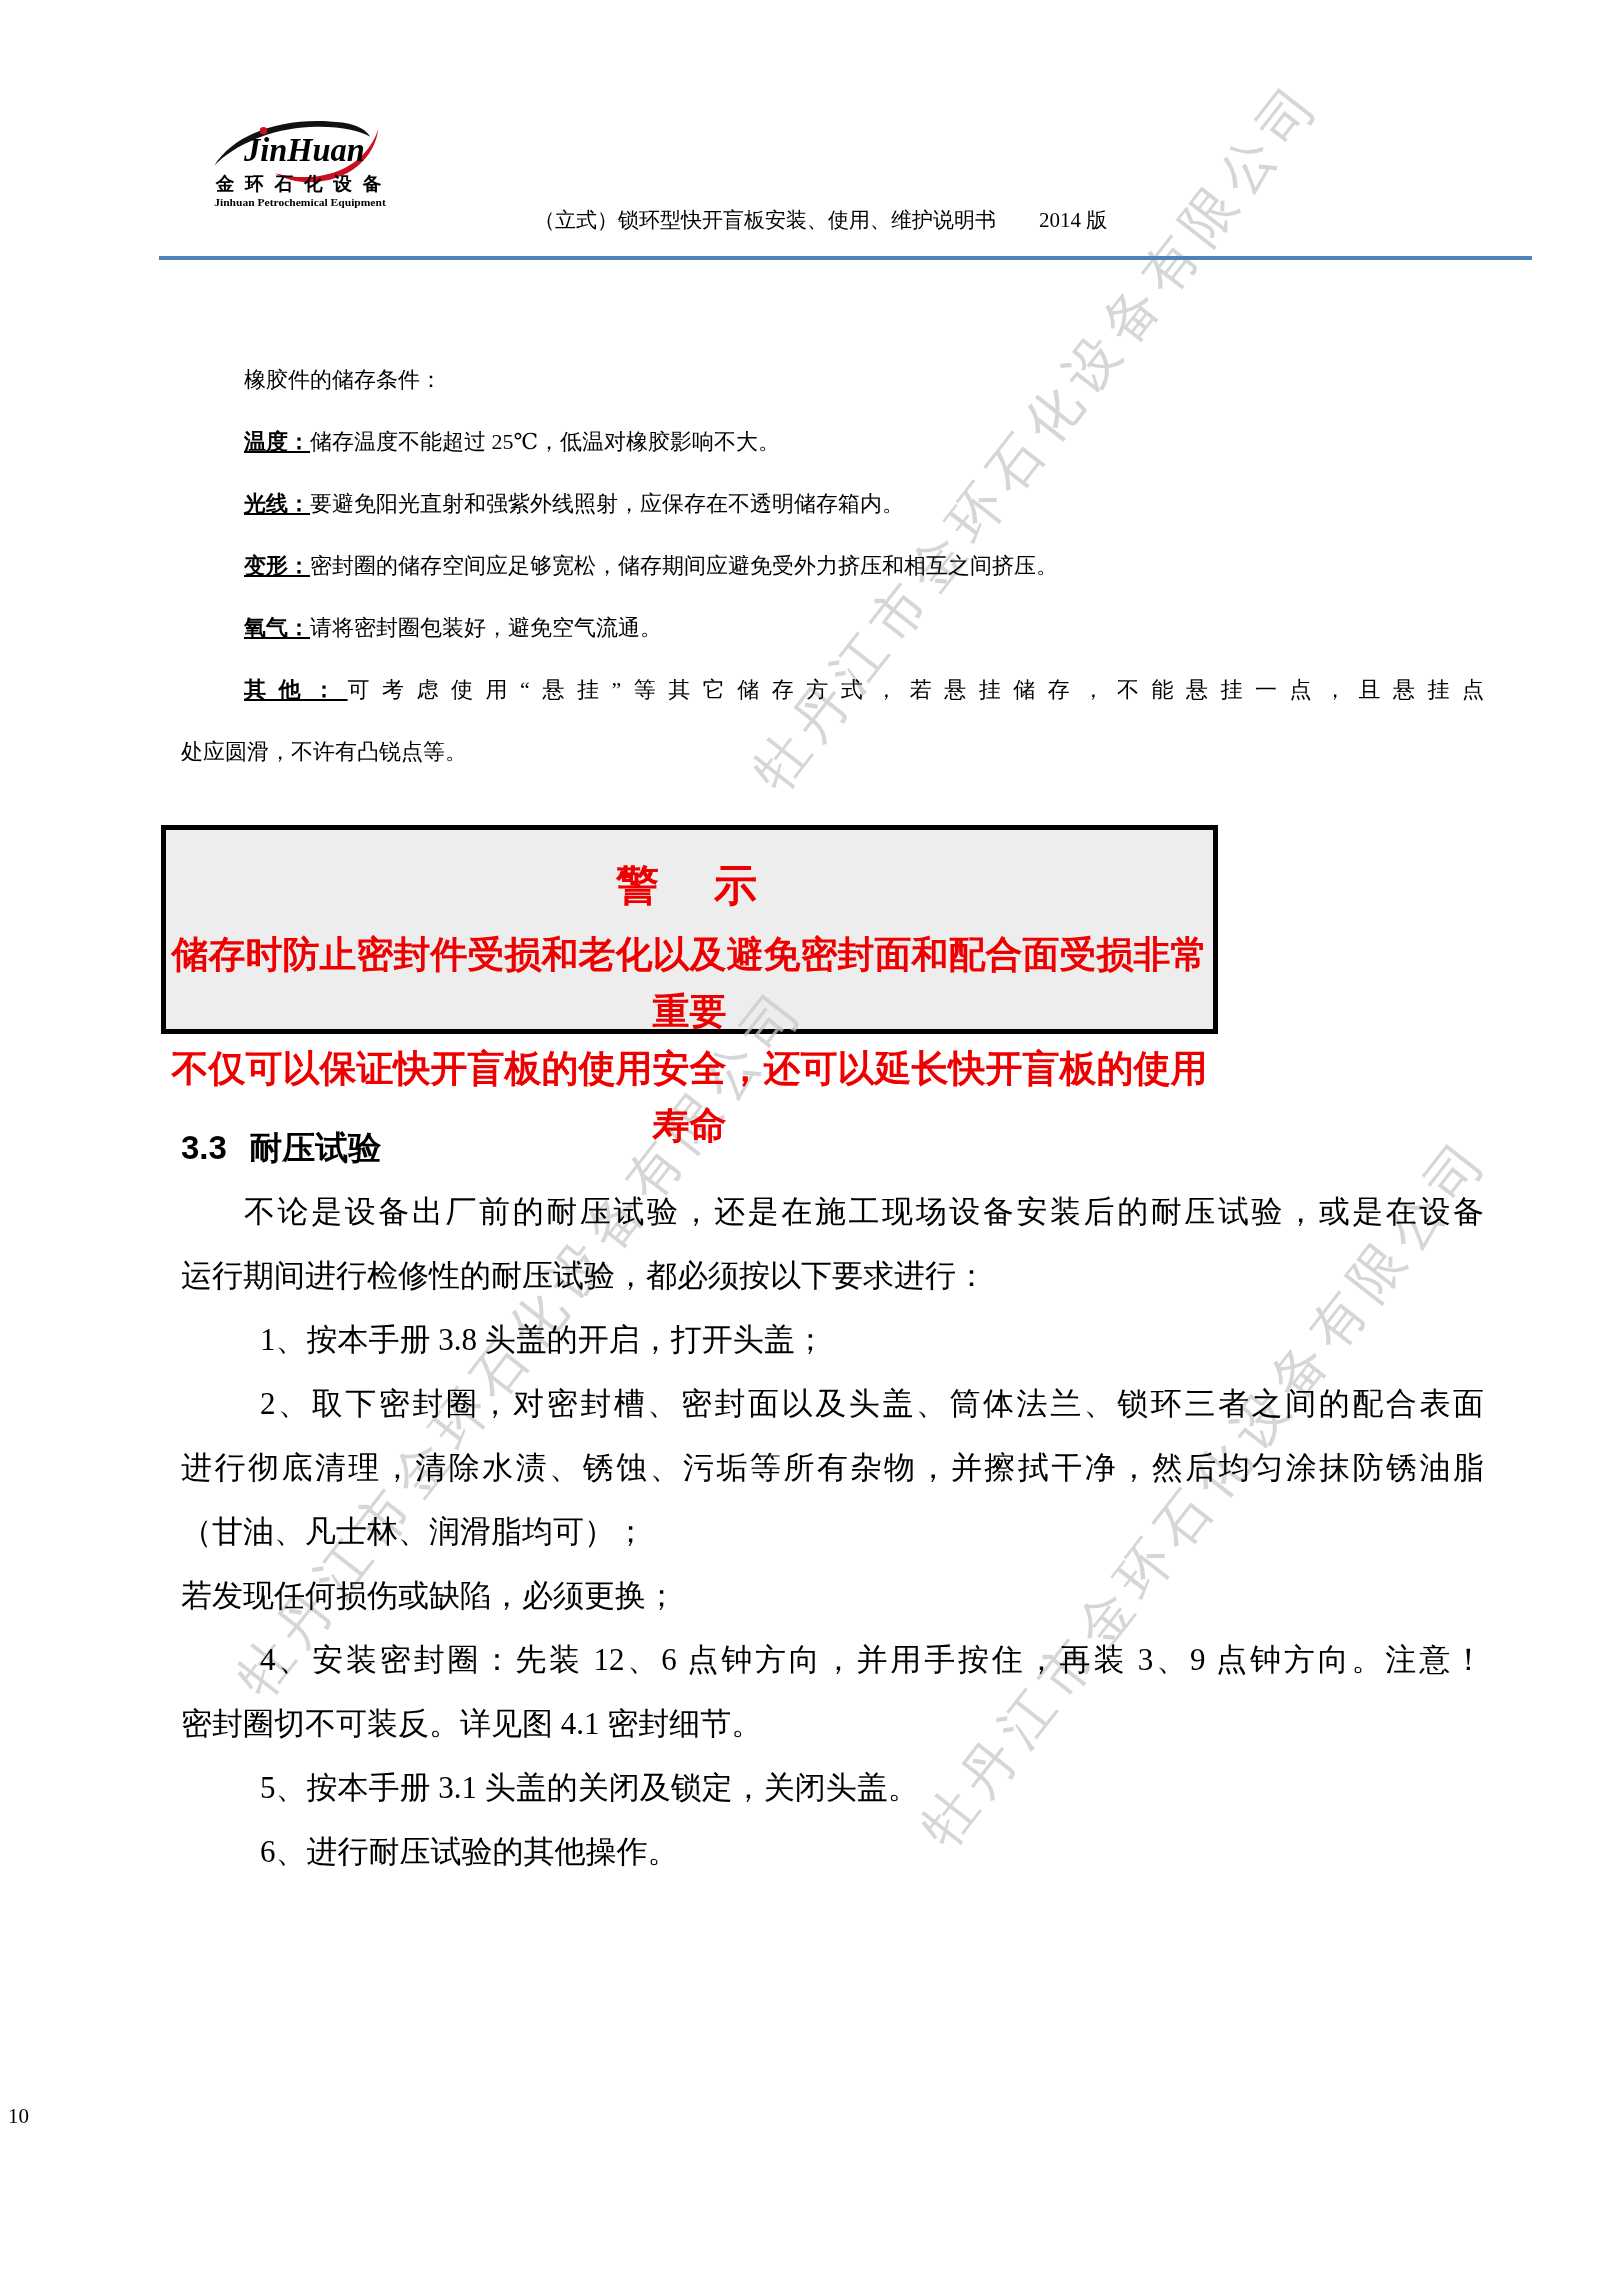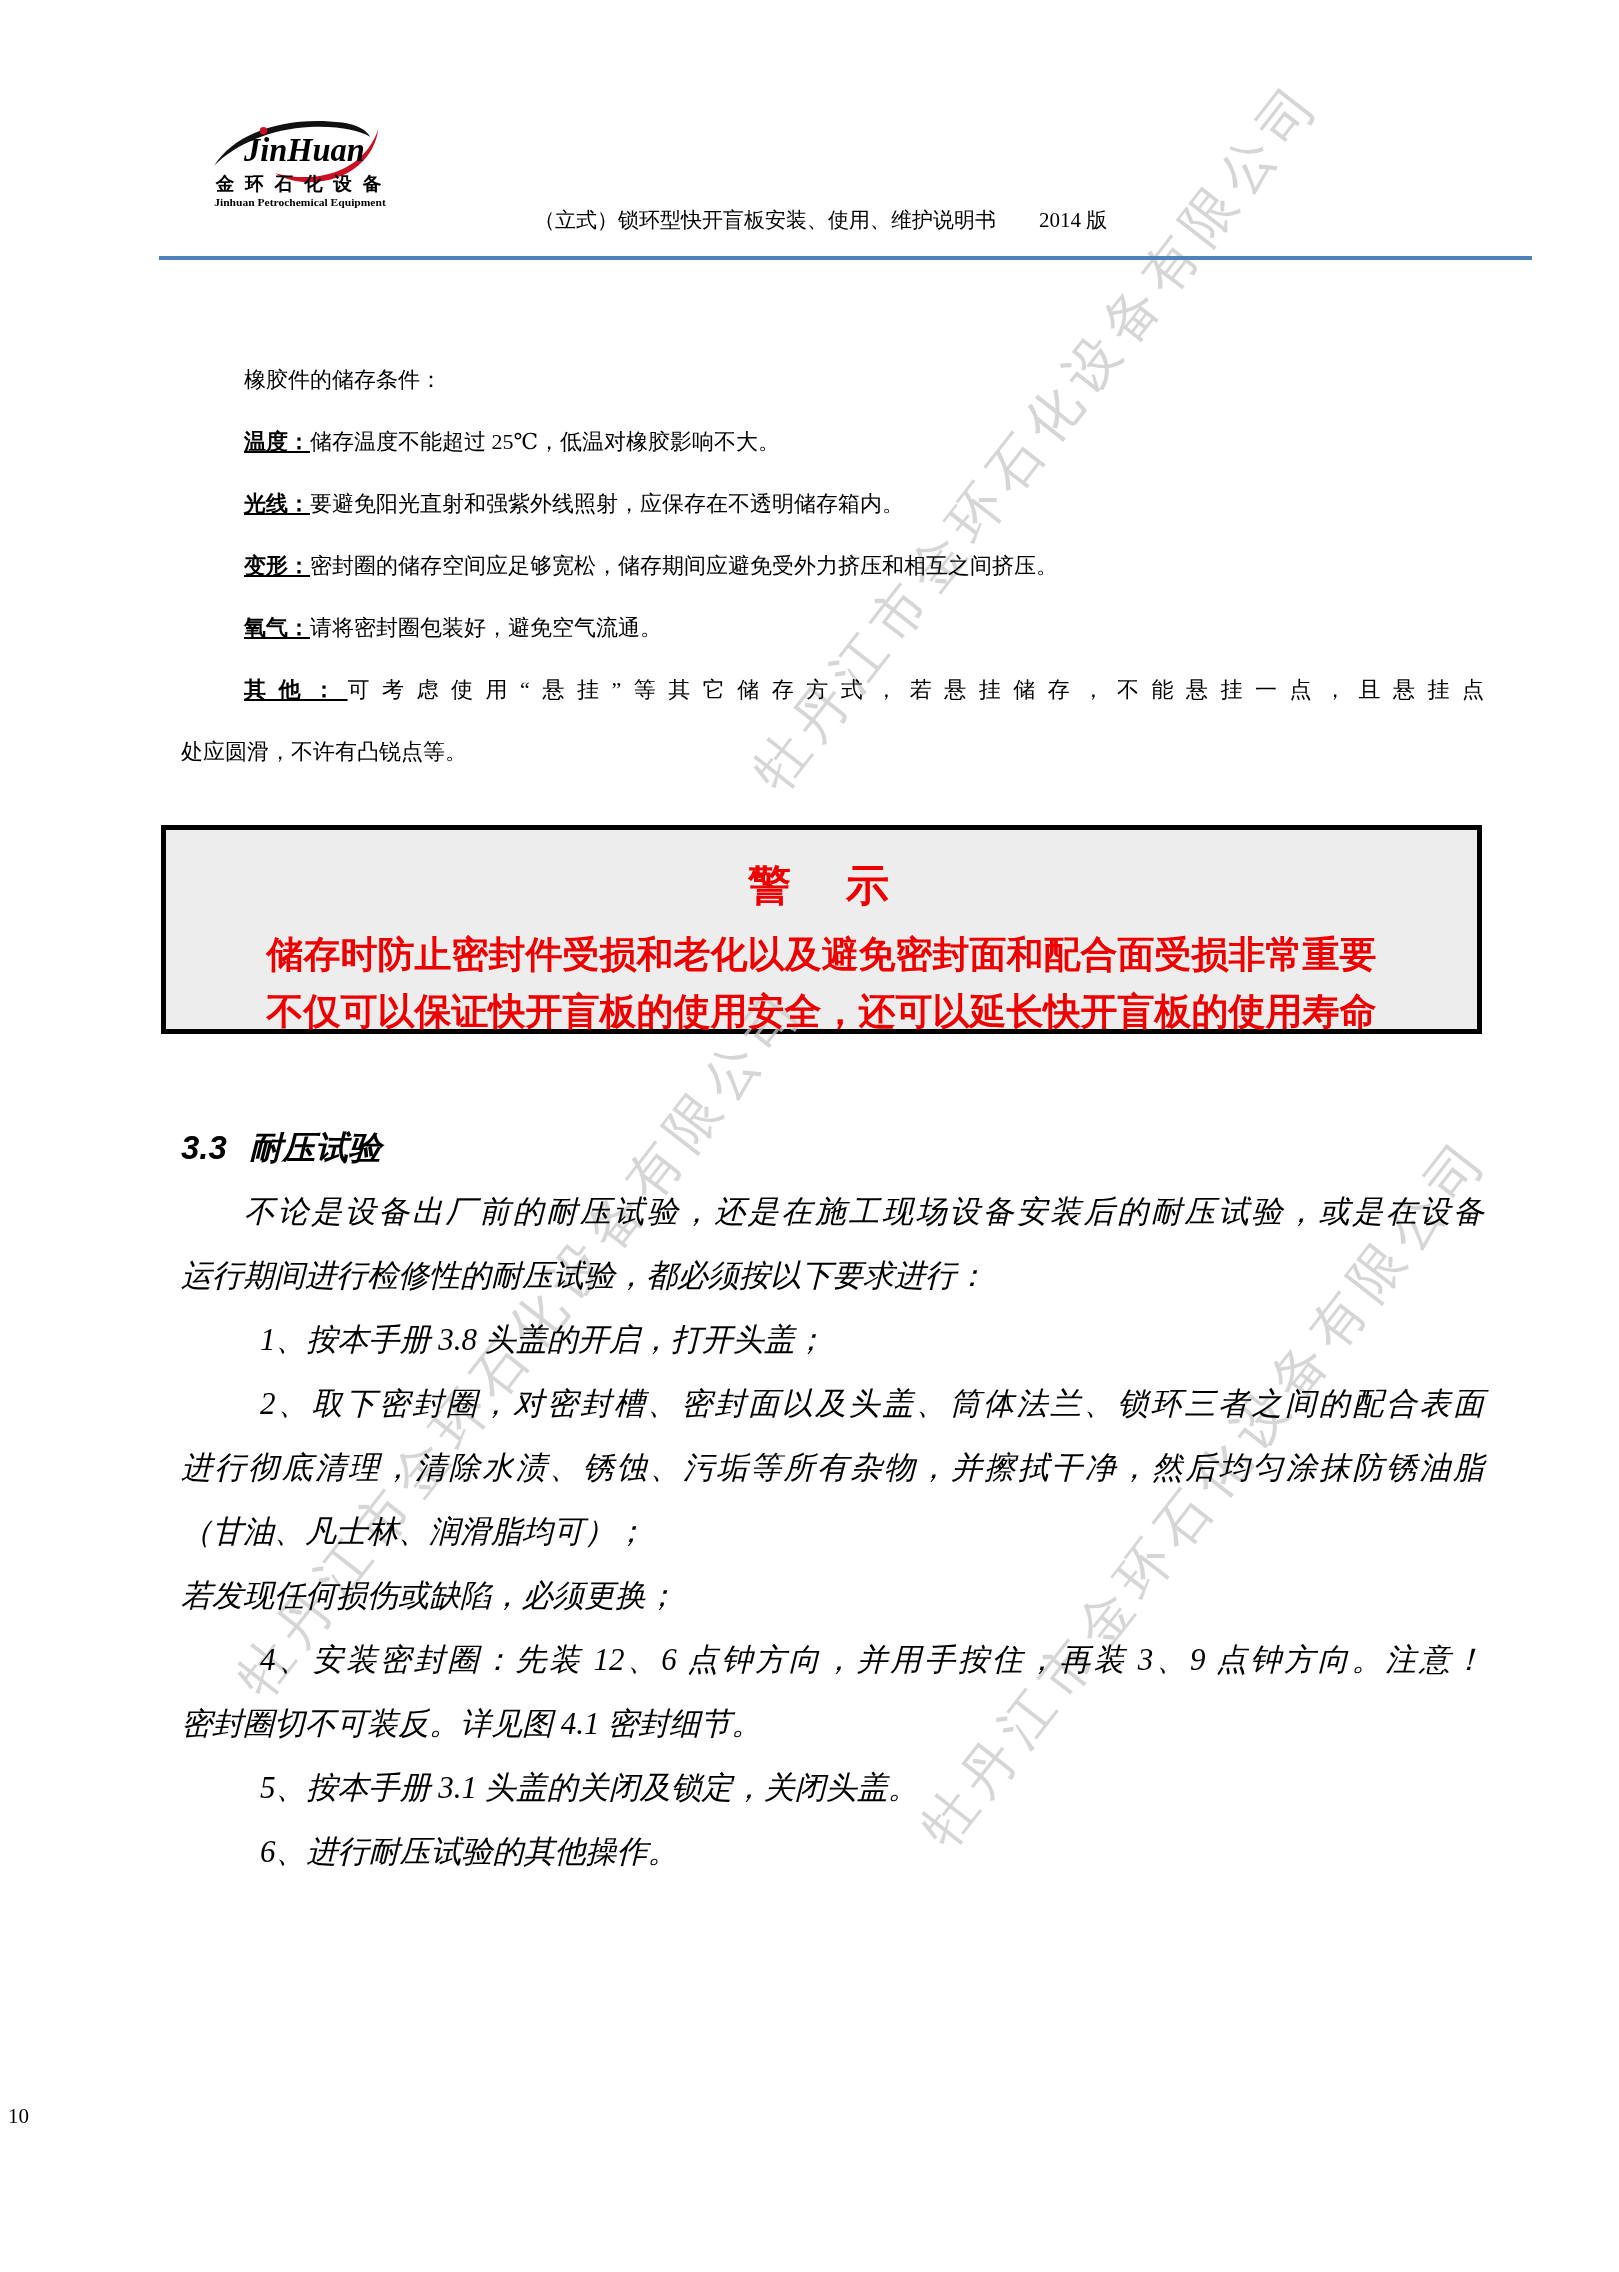--- a/index.html
+++ b/index.html
@@ -26,32 +26,32 @@
   }
   .hdr-title .ed{margin-left:43px;}
   .rule{position:absolute;left:159px;top:256px;width:1373px;height:3.7px;background:#4F81BD;z-index:3;}
   
   .storage{
     position:absolute;left:181px;top:349px;width:1303px;z-index:3;
     font-size:22px;line-height:62px;
   }
   .section{
     position:absolute;left:181px;top:1116px;width:1303px;z-index:3;
-    font-size:31px;line-height:64px;font-style:italic;
+    font-size:31px;line-height:64px;
   }
   .line{min-height:1em;}
   .indent{text-indent:63px;}
   .step{text-indent:79px;}
   .fill{text-align:justify;text-align-last:justify;}
   .lbl{font-weight:bold;text-decoration:underline;}
   .sec-head{font-family:"Liberation Sans","DejaVu Sans",sans-serif;font-weight:bold;font-size:33px;}
   .sec-head .num{margin-right:22.4px;}
   
   .warn{
-    position:absolute;left:161px;top:825px;width:1321px;height:209px;
+    position:absolute;left:161px;top:825px;width:1057px;height:209px;
     box-sizing:border-box;border:5.2px solid #000;background:#ededed;
   }
   .warn-inner{
     position:relative;z-index:3;text-align:center;color:#EE0000;
     font-family:"Liberation Sans","DejaVu Sans",sans-serif;font-weight:bold;
   }
   .warn-title{margin-top:31px;font-size:43px;line-height:49px;letter-spacing:6px;}
   .warn-line{font-size:37px;line-height:57px;}
   .warn-line.first{margin-top:16.4px;}
   

